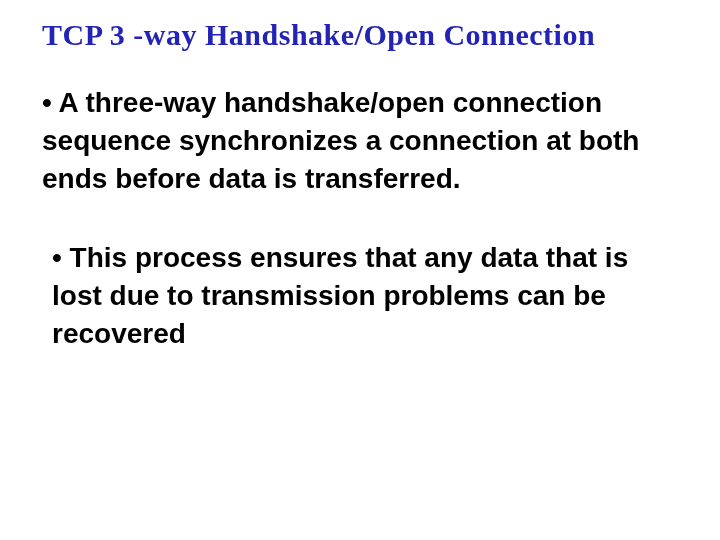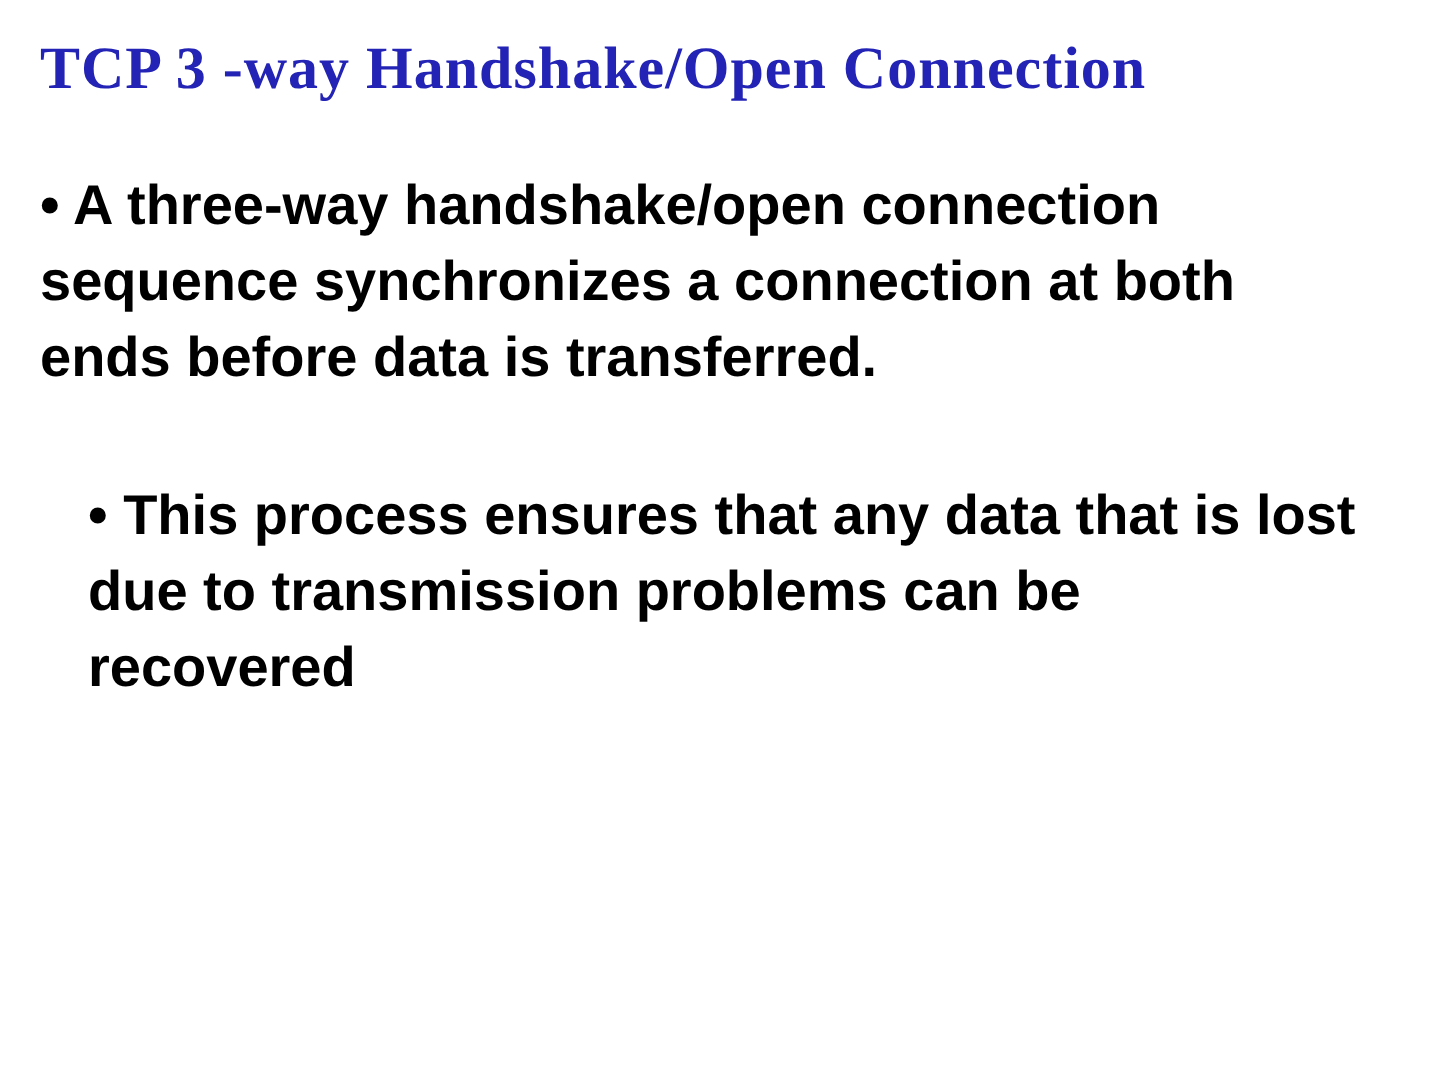--- a/index.html
+++ b/index.html
@@ -9,39 +9,39 @@
     height: 540px;
     background: #ffffff;
     font-family: "Comic Sans MS", "Segoe UI", Arial, sans-serif;
     overflow: hidden;
   }
   .slide {
     width: 720px;
     height: 540px;
     position: relative;
     box-sizing: border-box;
-    padding: 18px 42px 0 20px;
+    padding: 18px 42px 0 42px;
   }
   .title {
     font-family: "Times New Roman", Times, serif;
     font-size: 30px;
     font-weight: bold;
     color: #2323b5;
     margin: 0 0 32px 0;
     letter-spacing: 0.5px;
   }
   .bullet-block {
     font-size: 28px;
     font-weight: bold;
     color: #000000;
     line-height: 1.35;
     margin: 0 0 42px 0;
   }
   .bullet-block.second {
-    margin-left: 24px;
+    margin-left: 10px;
   }
 </style>
 </head>
 <body>
 
 <div class="slide">
   <h1 class="title">TCP 3 -way Handshake/Open Connection</h1>
 
   <p class="bullet-block">• A three-way handshake/open connection sequence synchronizes a connection at both ends before data is transferred.</p>
 

